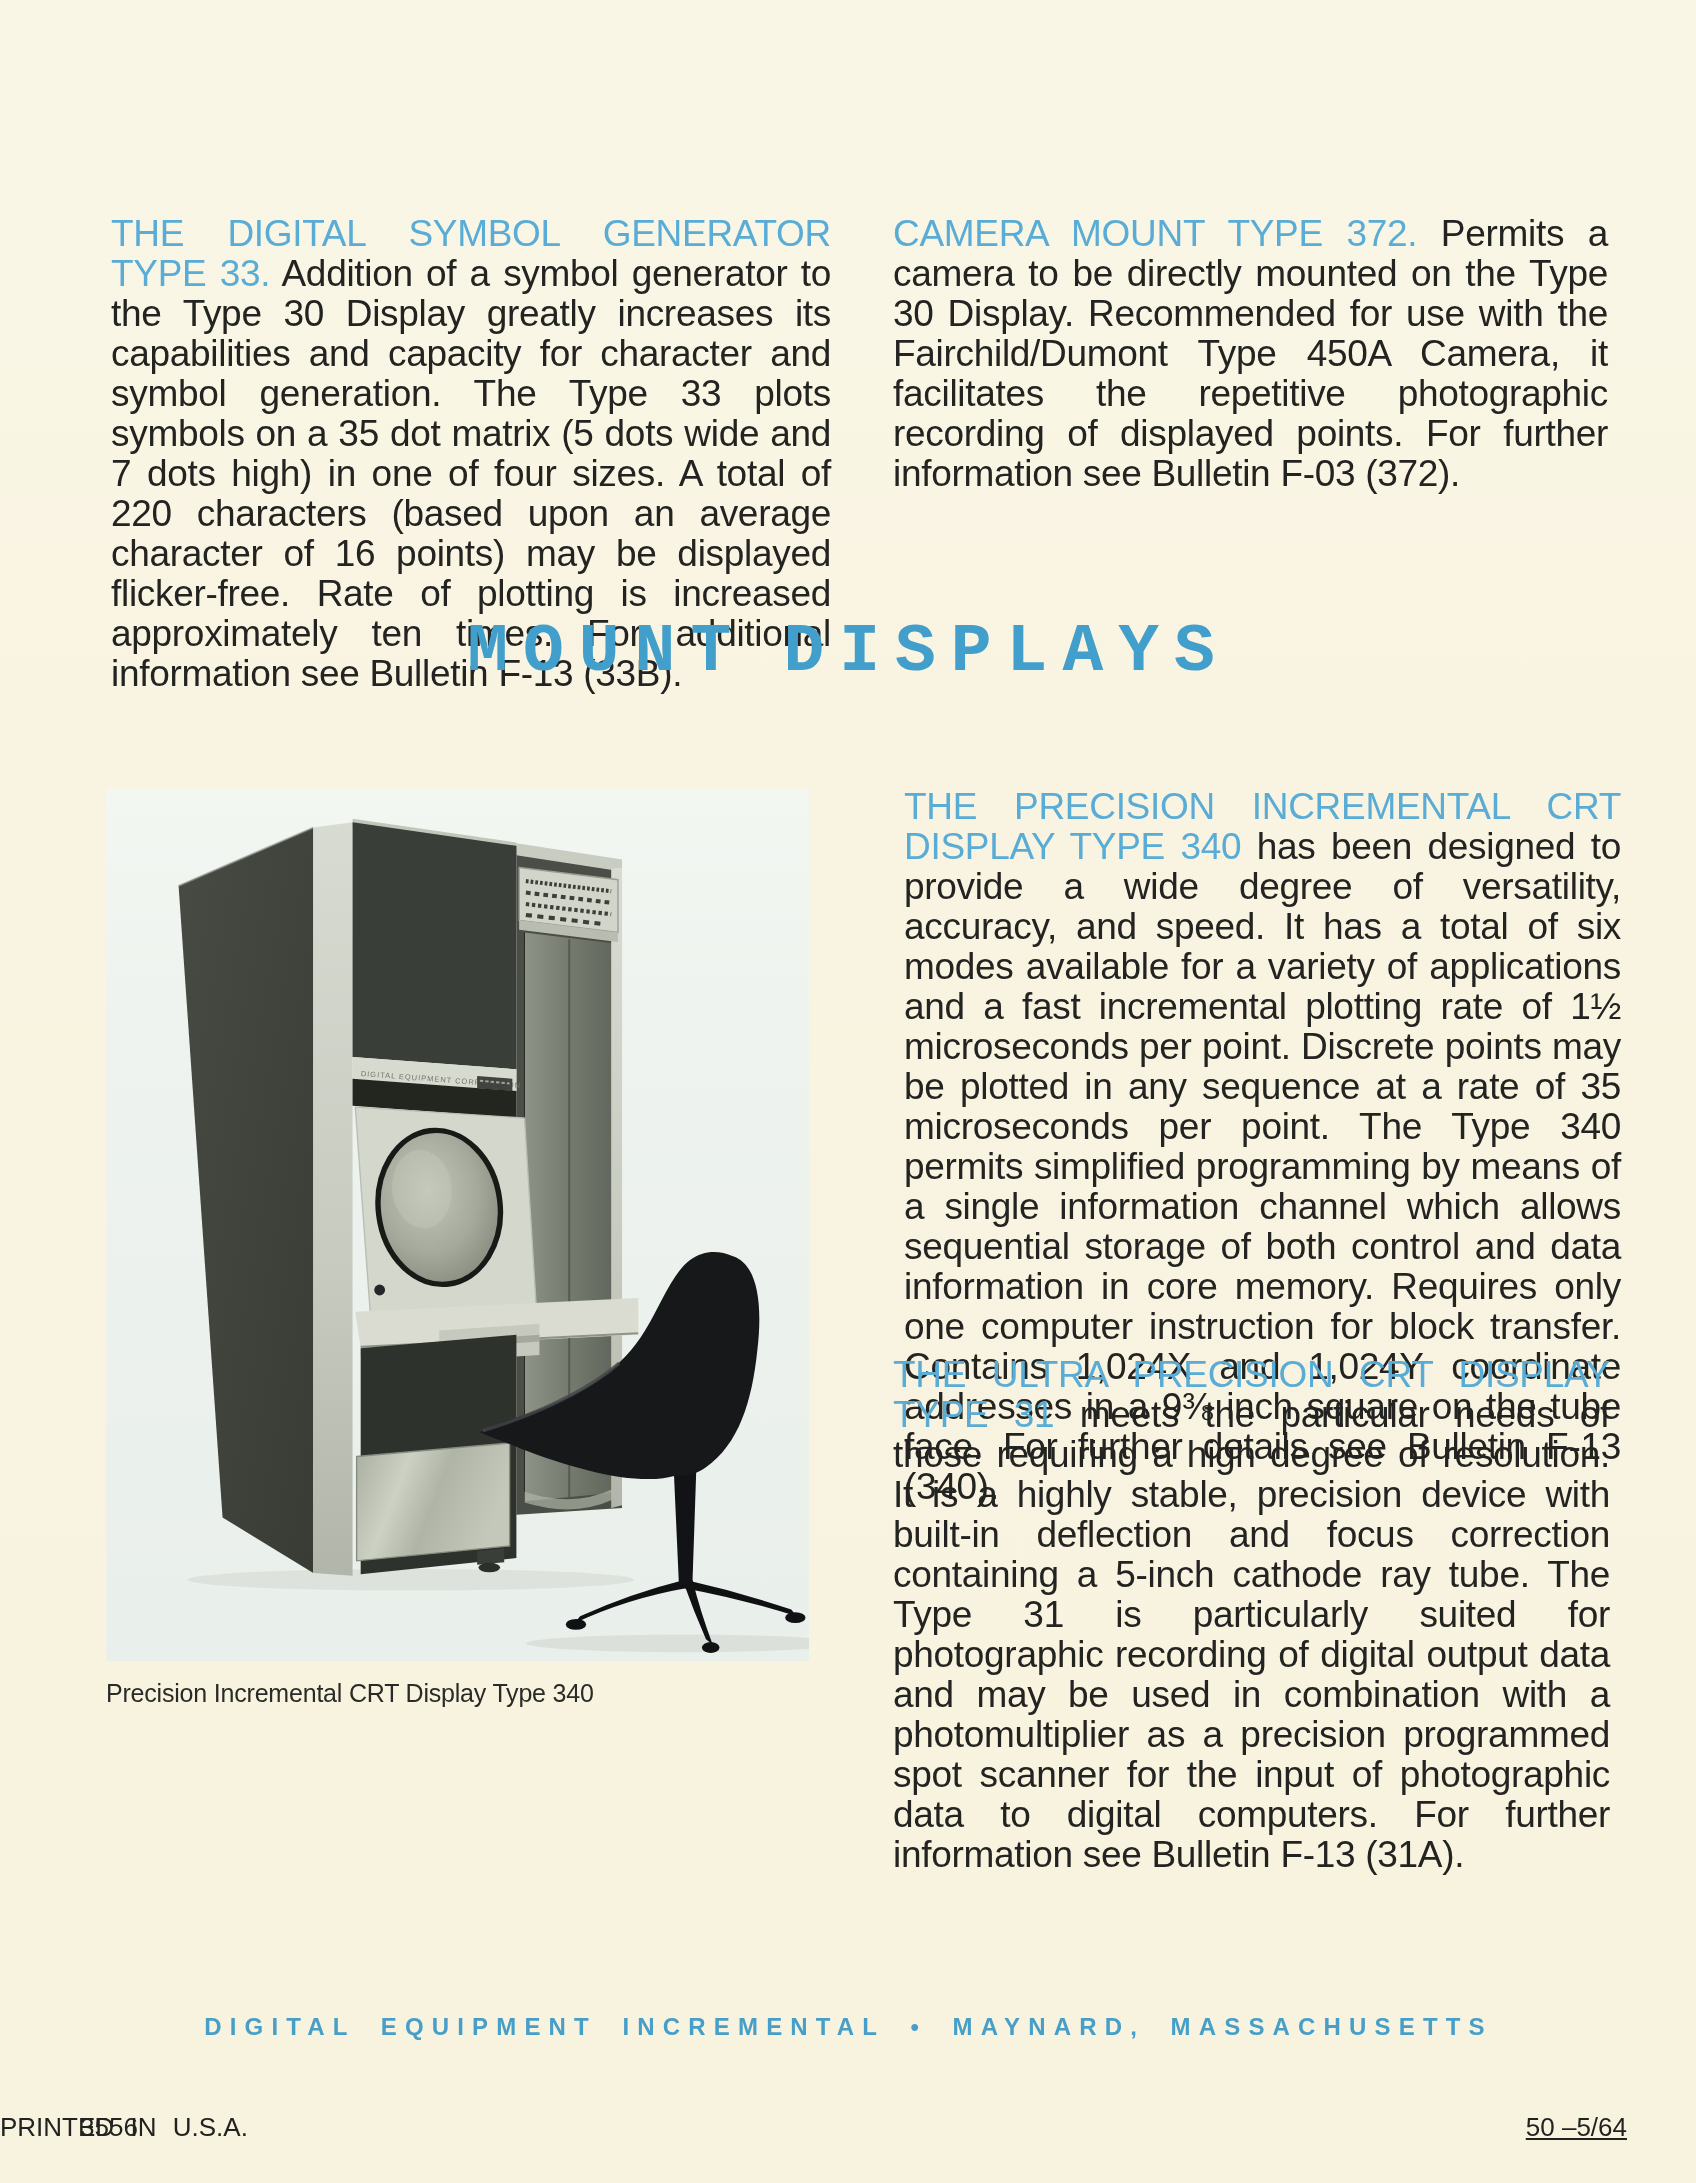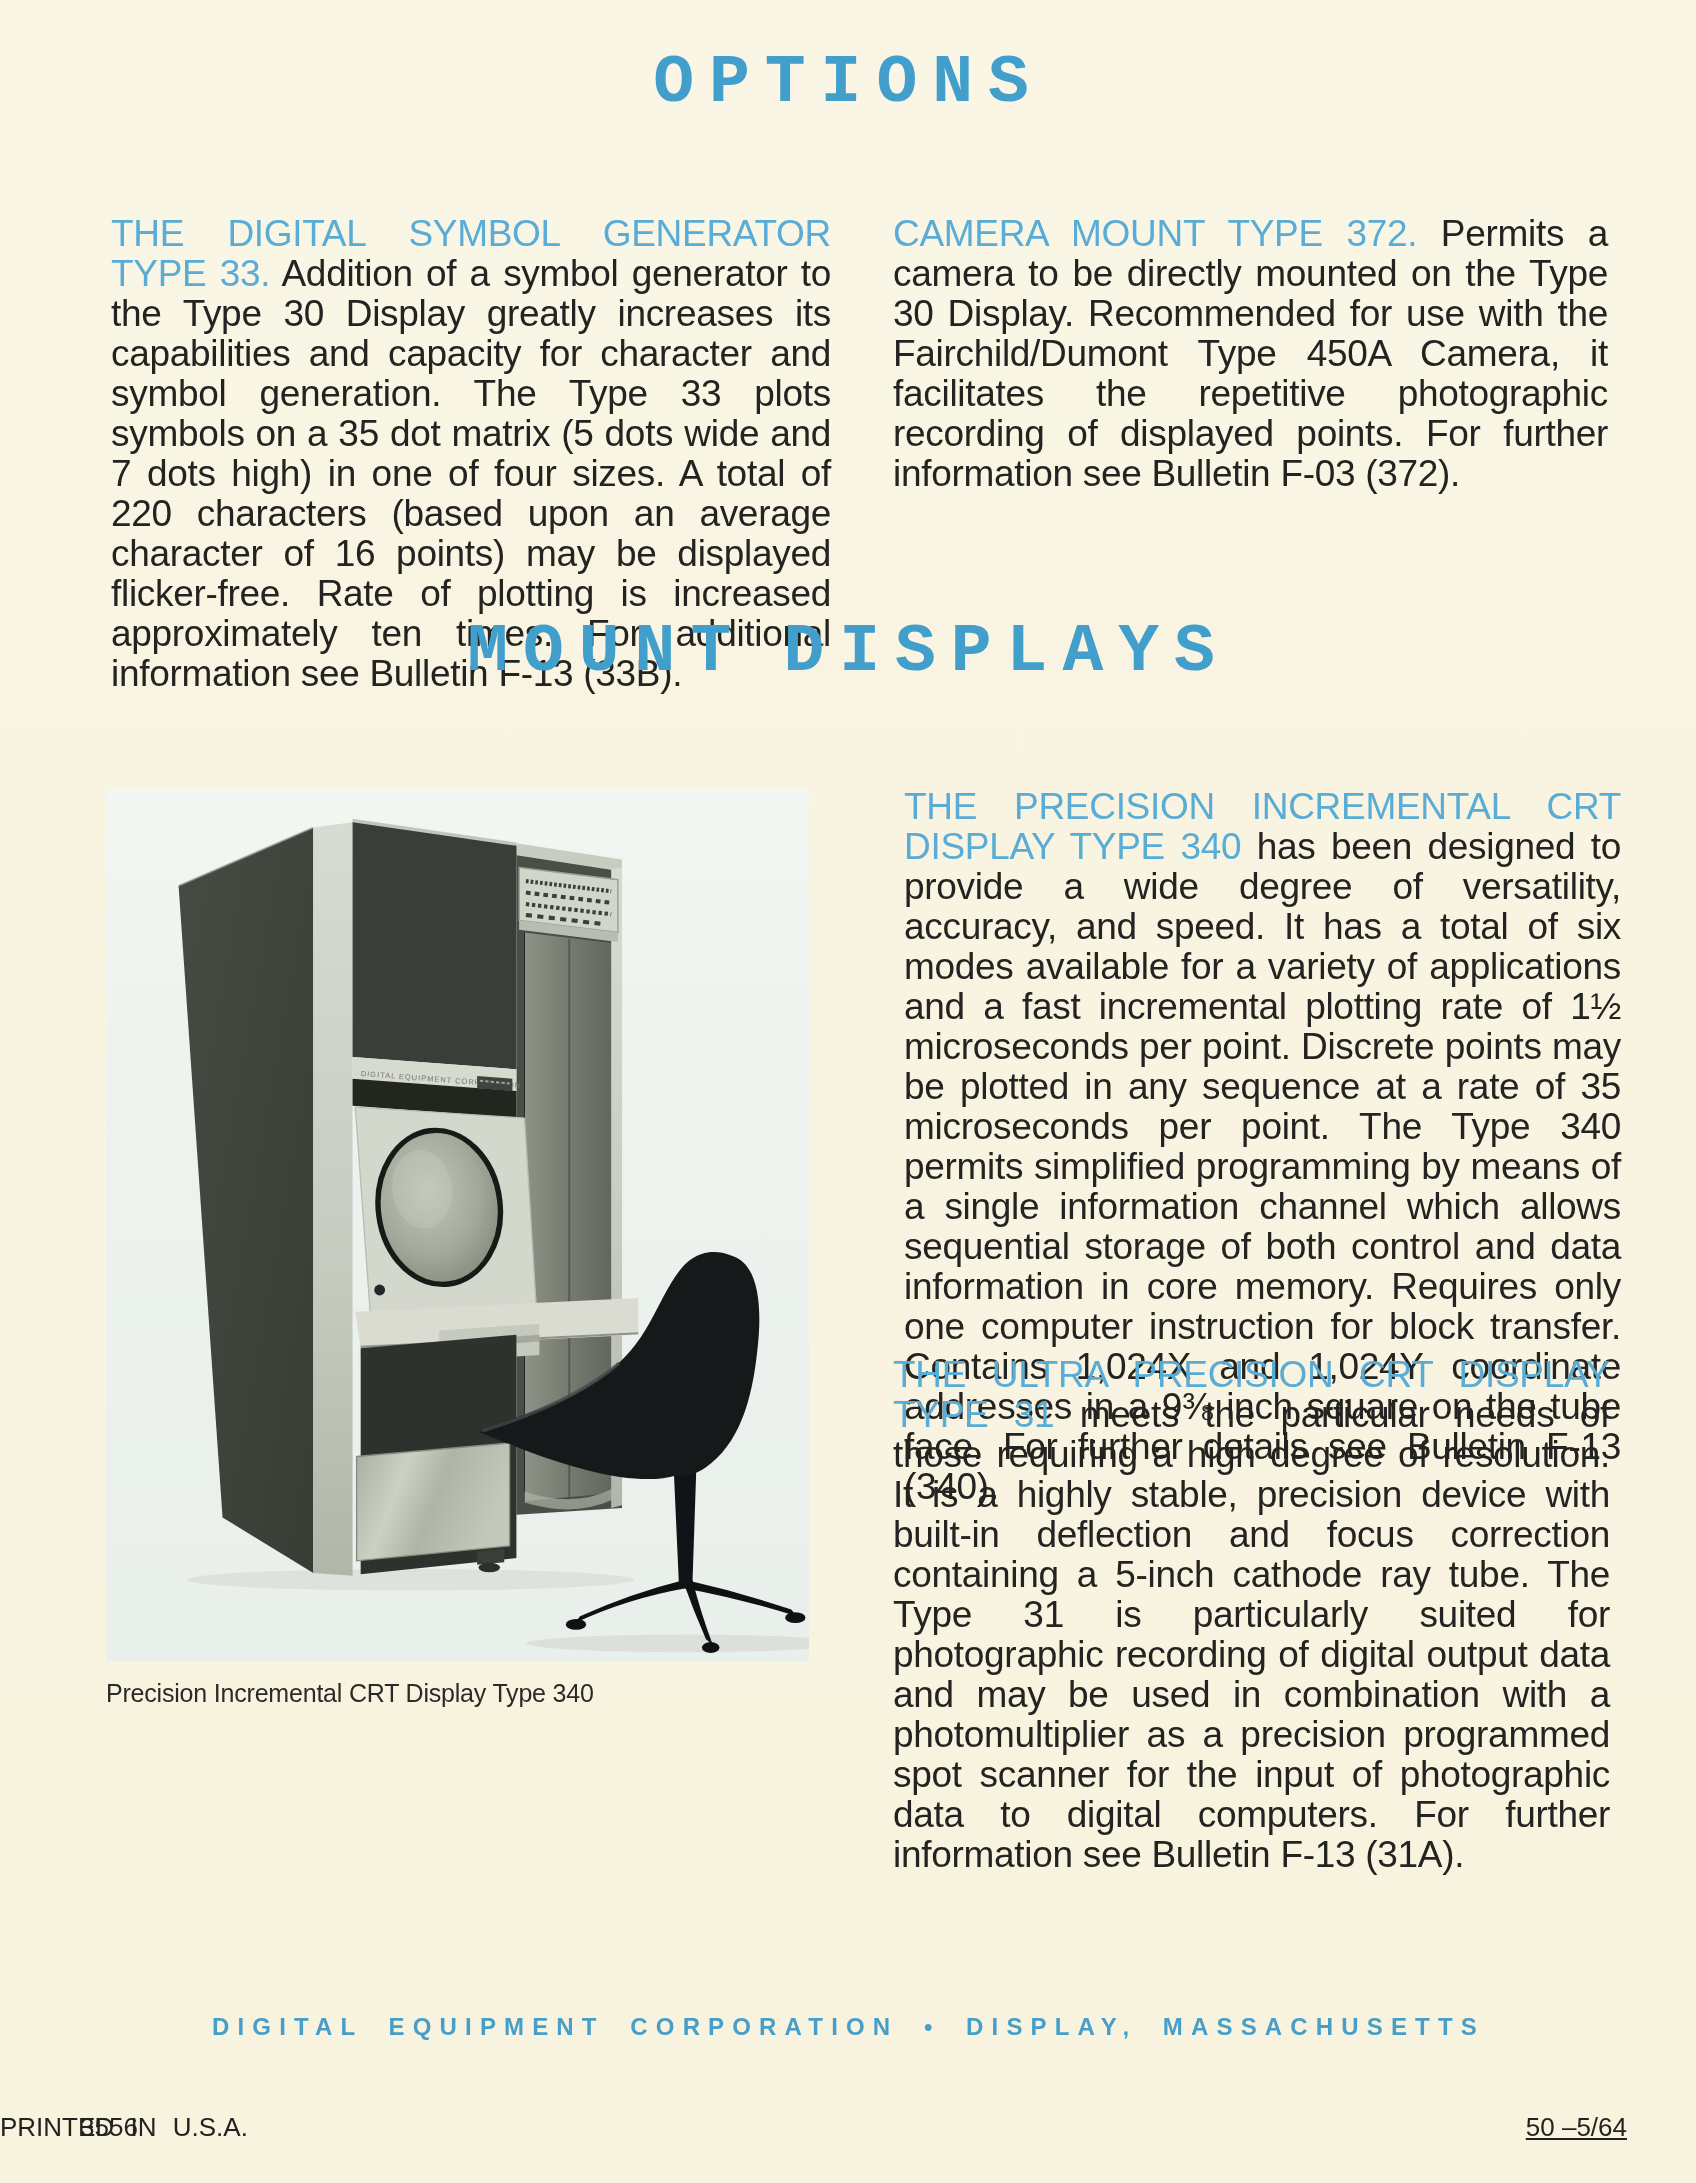--- a/index.html
+++ b/index.html
@@ -53,23 +53,20 @@
   .imprint{position:absolute;top:2112px;font-size:26px;color:#222220;letter-spacing:0;}
   #imprint-number{left:80px;}
   #imprint-printed{left:0;width:100%;text-align:left;word-spacing:0.35em;}
   #imprint-edition{right:70px;text-decoration:underline;}
 </style>
 </head>
 <body>
 
 <div class="page">
 
-  <div class="display-title" id="title-options">
-    <span>OPTIONS</span>
-  </div>
 
   <div class="col" id="col-options-left">
     <p><span class="lead">THE DIGITAL SYMBOL GENERATOR TYPE 33.</span> <span class="body-text">Addition of a symbol generator to the Type 30 Display greatly increases its capabilities and capacity for character and symbol generation. The Type 33 plots symbols on a 35 dot matrix (5 dots wide and 7 dots high) in one of four sizes. A total of 220 characters (based upon an average character of 16 points) may be displayed flicker-free. Rate of plotting is increased approximately ten times. For additional information see Bulletin F-13 (33B).</span></p>
   </div>
 
   <div class="col" id="col-options-right">
     <p><span class="lead">CAMERA MOUNT TYPE 372.</span> <span class="body-text">Permits a camera to be directly mounted on the Type 30 Display. Recommended for use with the Fairchild/Dumont Type 450A Camera, it facilitates the repetitive photographic recording of displayed points. For further information see Bulletin F-03 (372).</span></p>
   </div>
 
   <div class="display-title" id="title-other-displays">
@@ -203,20 +200,20 @@
   <div class="photo-caption">Precision Incremental CRT Display Type 340</div>
 
   <div class="col" id="col-type340">
     <p><span class="lead">THE PRECISION INCREMENTAL CRT DISPLAY TYPE 340</span> <span class="body-text">has been designed to provide a wide degree of versatility, accuracy, and speed. It has a total of six modes available for a variety of applications and a fast incremental plotting rate of 1½ microseconds per point. Discrete points may be plotted in any sequence at a rate of 35 microseconds per point. The Type 340 permits simplified programming by means of a single information channel which allows sequential storage of both control and data information in core memory. Requires only one computer instruction for block transfer. Contains 1,024X and 1,024Y coordinate addresses in a 9⅜ inch square on the tube face. For further details see Bulletin F-13 (340).</span></p>
   </div>
 
   <div class="col" id="col-type31">
     <p><span class="lead">THE ULTRA PRECISION CRT DISPLAY TYPE 31</span> <span class="body-text">meets the particular needs of those requiring a high degree of resolution. It is a highly stable, precision device with built-in deflection and focus correction containing a 5-inch cathode ray tube. The Type 31 is particularly suited for photographic recording of digital output data and may be used in combination with a photomultiplier as a precision programmed spot scanner for the input of photographic data to digital computers. For further information see Bulletin F-13 (31A).</span></p>
   </div>
 
-  <div class="footer-line">DIGITAL EQUIPMENT CORPORATION • DISPLAY, MASSACHUSETTS</div>
+  <div class="footer-line">DIGITAL EQUIPMENT INCREMENTAL • MAYNARD, MASSACHUSETTS</div>
 
   <div class="imprint" id="imprint-number">3556</div>
   <div class="imprint" id="imprint-printed">PRINTED IN U.S.A.</div>
   <div class="imprint" id="imprint-edition">50 –5/64</div>
 
 </div>
 
 
 </body></html>

